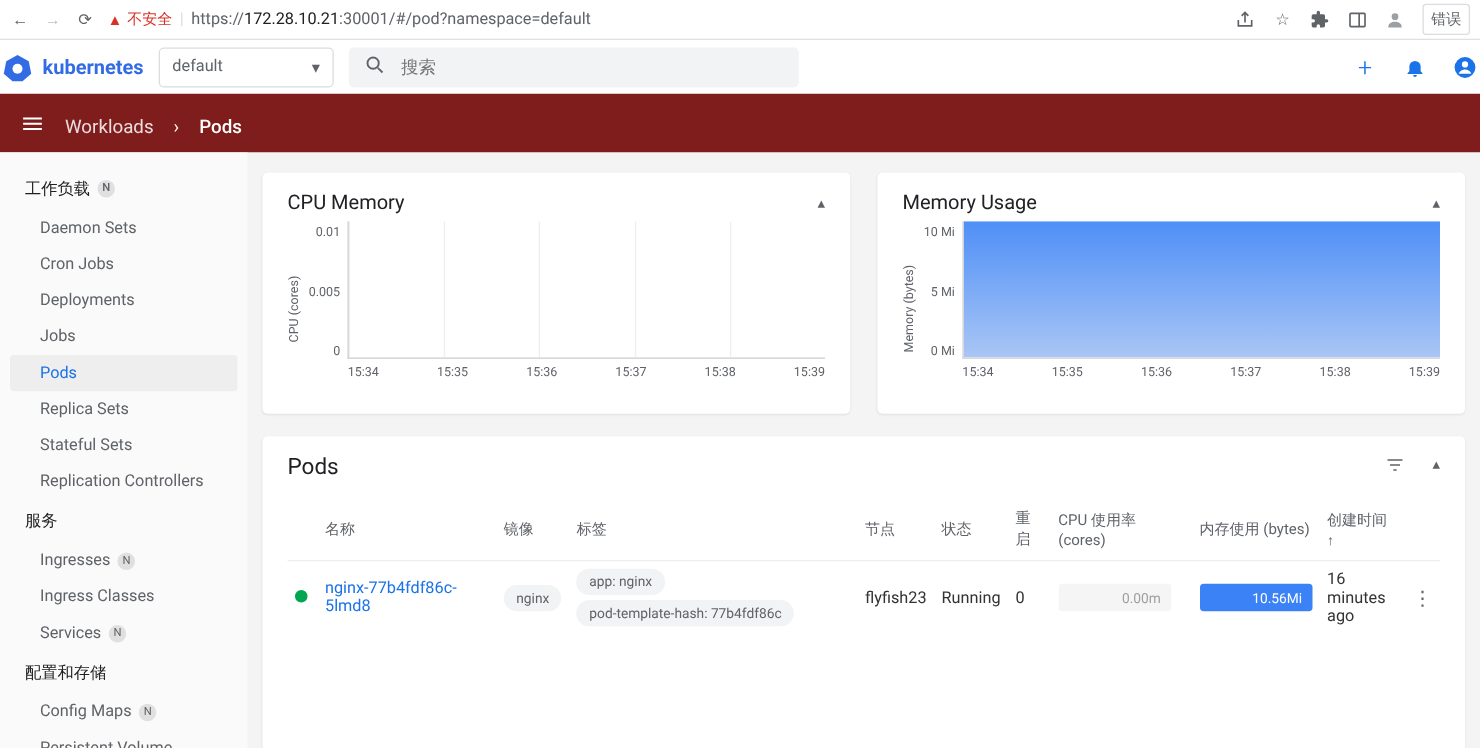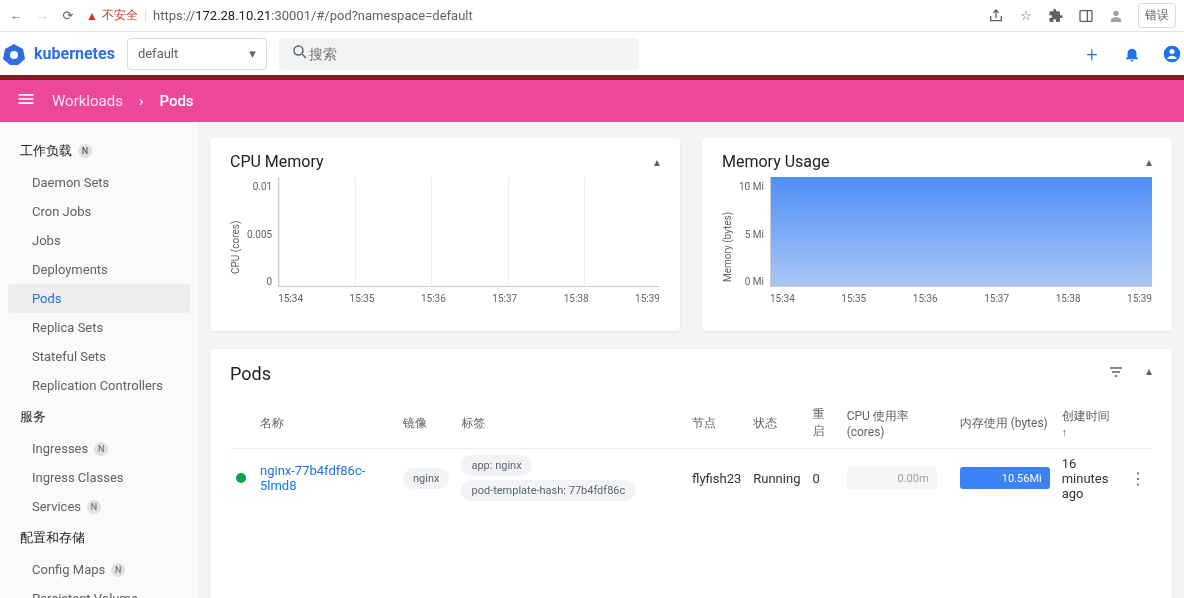--- a/index.html
+++ b/index.html
@@ -11,28 +11,28 @@
 .insecure { color: #d93025; font-size: 12px; display: flex; align-items: center; gap: 4px; }
 .url-text { color: #5f6368; }
 .url-text .host { color: #202124; }
 .browser-right { display: flex; align-items: center; gap: 14px; color: #5f6368; }
 .browser-right .icon-sm { width: 16px; height: 16px; display: flex; align-items: center; justify-content: center; }
 .err-btn { border: 1px solid #dadce0; border-radius: 3px; padding: 3px 6px; font-size: 12px; color: #5f6368; }
 .app-header { height: 48px; background: #fff; display: flex; align-items: center; padding: 0 2px; gap: 12px; border-bottom: 5px solid #7f1d1d; }
 .k8s-logo { display: flex; align-items: center; gap: 8px; color: #326ce5; font-weight: 700; font-size: 16px; }
 .k8s-logo svg { width: 24px; height: 24px; }
 .ns-select { width: 140px; height: 32px; border: 1px solid #dadce0; border-radius: 4px; display: flex; align-items: center; justify-content: space-between; padding: 0 10px; color: #5f6368; font-size: 13px; cursor: pointer; }
-.search-box { flex: 0 0 360px; height: 32px; background: #f1f3f4; border-radius: 4px; display: flex; align-items: center; padding: 0 12px; gap: 0; color: #5f6368; }
+.search-box { flex: 0 0 360px; height: 32px; background: #f1f3f4; border-radius: 4px; display: flex; align-items: center; padding: 0 12px; gap: 12px; color: #5f6368; }
 .search-box input { border: none; background: transparent; outline: none; font-size: 14px; flex: 1; color: #333; }
 .header-right { margin-left: auto; display: flex; align-items: center; gap: 20px; color: #5f6368; }
 .header-right .hicon { width: 20px; height: 20px; display: flex; align-items: center; justify-content: center; cursor: pointer; }
 .plus { color: #1a73e8; font-size: 20px; font-weight: 300; }
 .bell { color: #1a73e8; }
 .acct { color: #1a73e8; }
-.breadcrumb-bar { height: 42px; background: #ec4899; color: #fff; display: flex; align-items: center; padding: 0 16px; gap: 16px; font-size: 15px; }
+.breadcrumb-bar { height: 42px; background: #7f1d1d; color: #fff; display: flex; align-items: center; padding: 0 16px; gap: 16px; font-size: 15px; }
 .breadcrumb-bar .menu-icon { cursor: pointer; }
 .breadcrumb-bar .crumb { opacity: 0.85; }
 .breadcrumb-bar .crumb.active { opacity: 1; font-weight: 500; }
 .layout { display: flex; background: #f4f4f4; min-height: 476px; }
 .sidebar { width: 198px; background: #fafafa; padding: 12px 8px; font-size: 13px; }
 .side-section { color: #202124; font-weight: 500; padding: 8px 12px; display: flex; align-items: center; gap: 6px; }
 .side-item { color: #5f6368; padding: 7px 12px 7px 24px; border-radius: 3px; cursor: pointer; display: flex; align-items: center; gap: 6px; }
 .side-item.active { background: #eee; color: #1a73e8; }
 .badge-n { display: inline-flex; width: 14px; height: 14px; border-radius: 7px; background: #e0e0e0; color: #5f6368; font-size: 9px; align-items: center; justify-content: center; }
 .content { flex: 1; padding: 16px 12px; display: flex; flex-direction: column; gap: 18px; }
@@ -160,22 +160,22 @@
   <span>›</span>
   <span class="crumb active">Pods</span>
 </div>
 
 <div class="layout">
 
   <div class="sidebar" id="sidebar">
       <div class="side-section">工作负载<span class="badge-n">N</span></div>
       <div class="side-item">Daemon Sets</div>
       <div class="side-item">Cron Jobs</div>
+      <div class="side-item">Deployments</div>
       <div class="side-item">Jobs</div>
-      <div class="side-item">Deployments</div>
       <div class="side-item active">Pods</div>
       <div class="side-item">Replica Sets</div>
       <div class="side-item">Stateful Sets</div>
       <div class="side-item">Replication Controllers</div>
       <div class="side-section">服务</div>
       <div class="side-item">Ingresses <span class="badge-n">N</span></div>
       <div class="side-item">Ingress Classes</div>
       <div class="side-item">Services <span class="badge-n">N</span></div>
       <div class="side-section">配置和存储</div>
       <div class="side-item">Config Maps <span class="badge-n">N</span></div>

